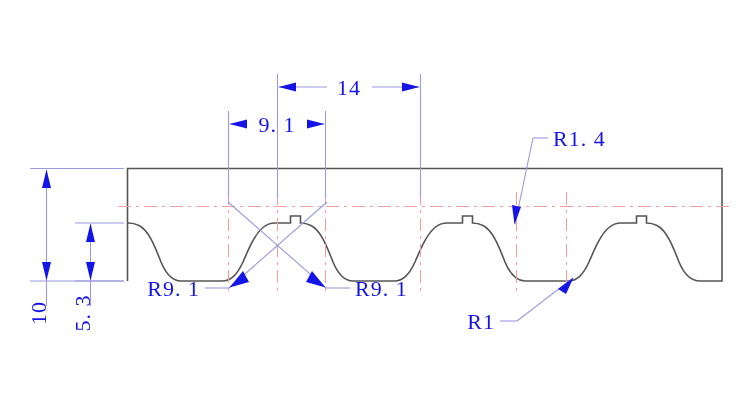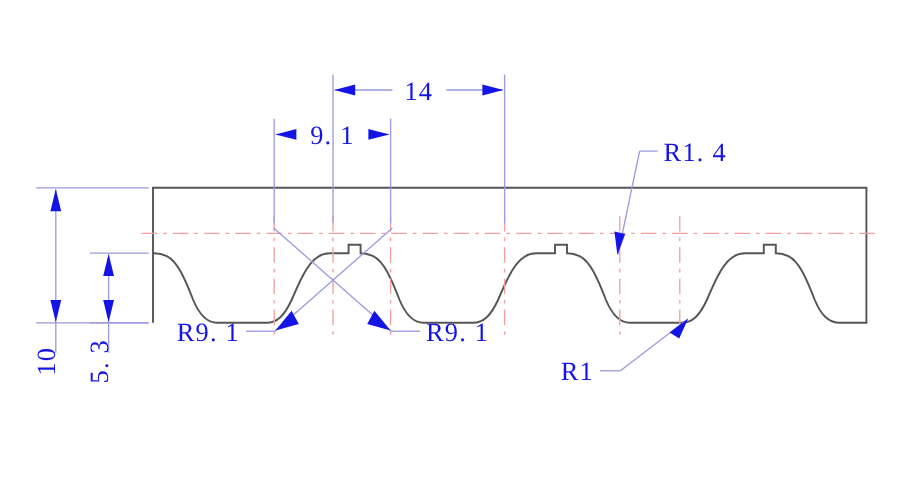--- a/index.html
+++ b/index.html
@@ -10,21 +10,21 @@
   body {
     width: 750px;
     height: 400px;
     font-family: "Liberation Serif", serif;
     overflow: hidden;
     position: relative;
   }
   #drawing-root {
     position: absolute;
     left: 0;
-    top: 4px;
+    top: 16px;
     width: 750px;
     height: 316px;
   }
   svg#cad-canvas {
     display: block;
     width: 750px;
     height: 400px;
     background: #ffffff;
   }
   .dim-text {

